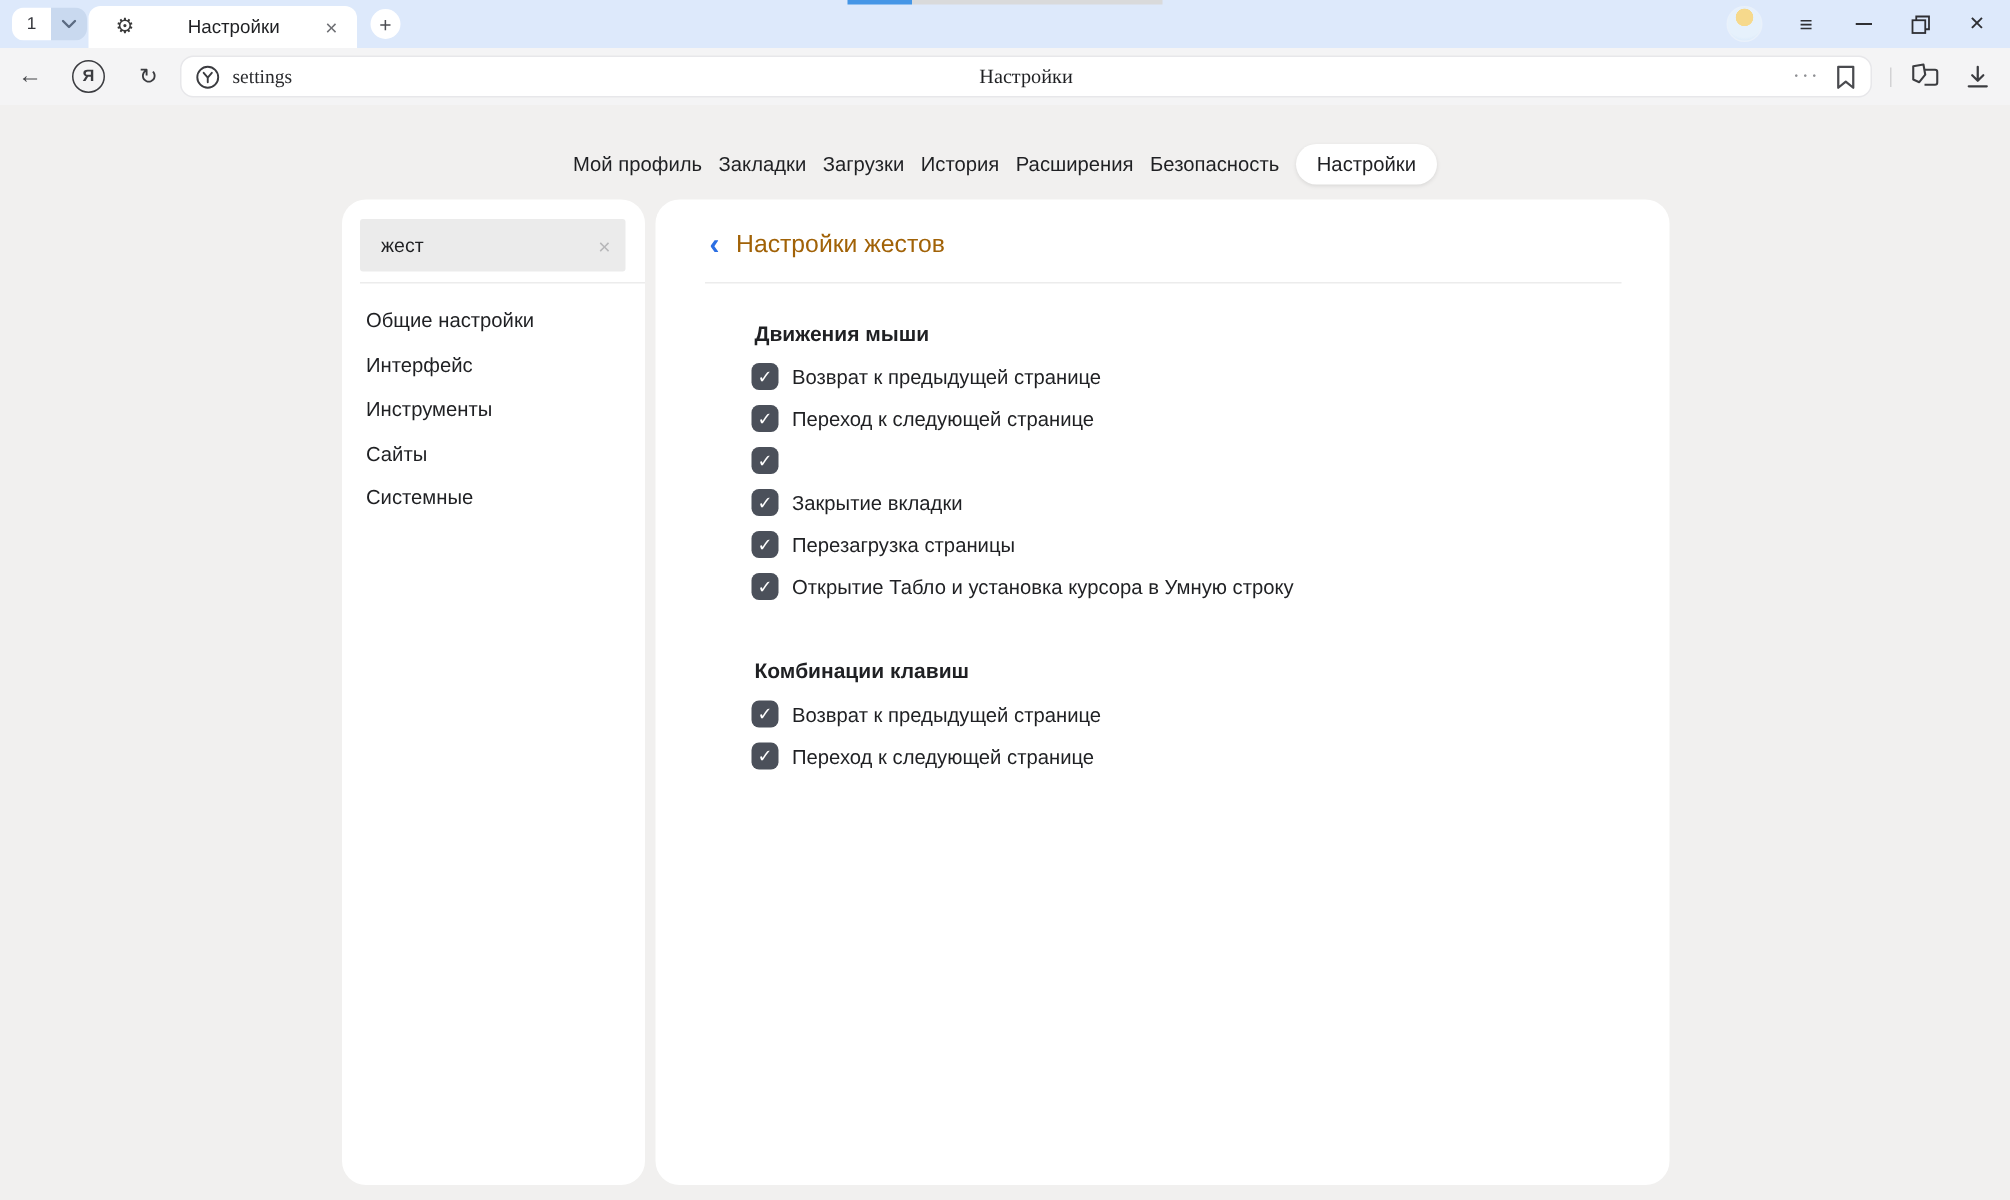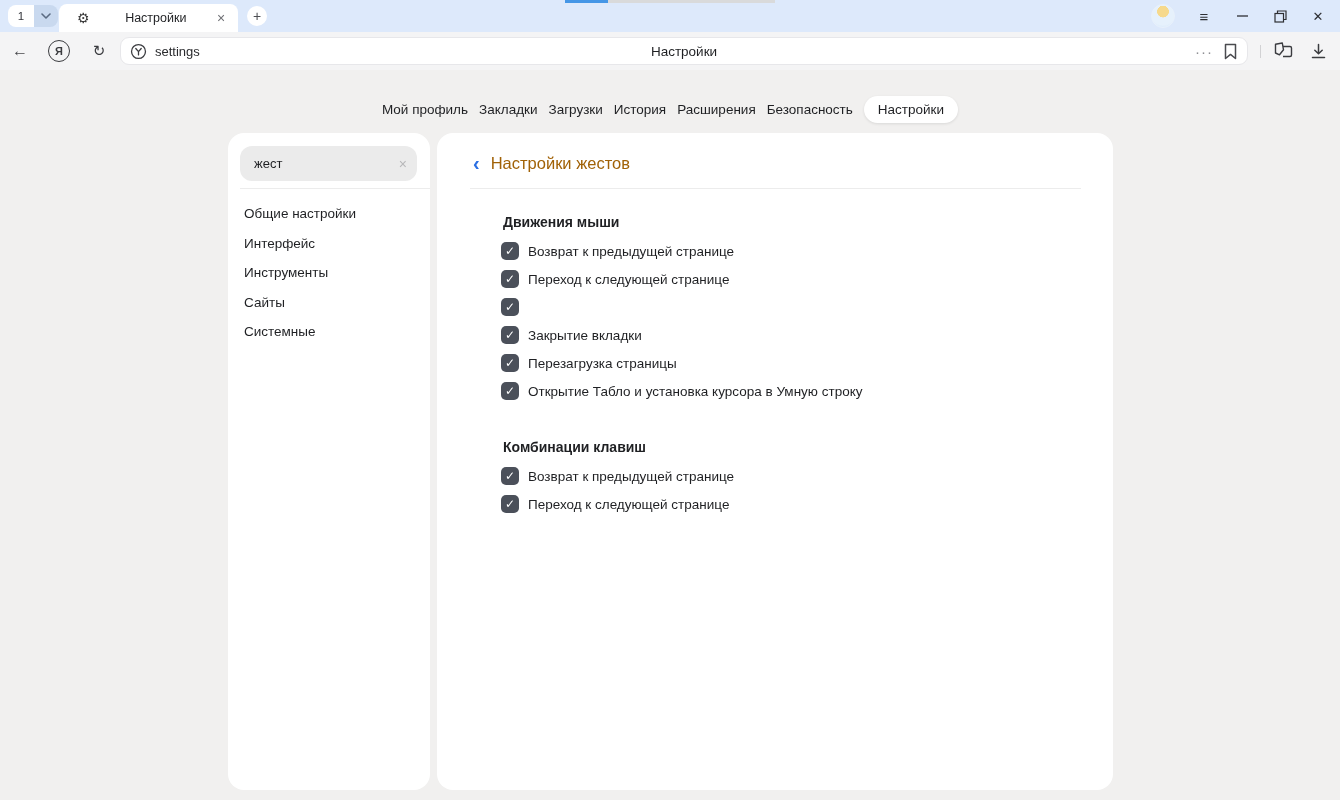--- a/index.html
+++ b/index.html
@@ -45,21 +45,21 @@
   
   .toolbar { position:absolute; top:32px; left:0; width:1340px; height:38px; background:#f4f4f5; }
   .tool-ic { position:absolute; display:flex; align-items:center; justify-content:center; cursor:pointer; }
   .back-arrow { left:8px; top:7px; width:24px; height:24px; font-size:16px; color:#47484c; }
   .ya-logo { left:48px; top:8px; width:22px; height:22px; border:1.6px solid #3b3c40; border-radius:50%;
     font-size:11px; font-weight:bold; color:#3b3c40; }
   .reload { left:87px; top:7px; width:24px; height:24px; font-size:15px; color:#3b3c40;
     font-family:"DejaVu Sans",sans-serif; }
   .addressbar {
     position:absolute; left:120px; top:5px; width:1128px; height:28px; background:#fff;
-    border:1px solid #e7e7ea; border-radius:9px; display:flex; align-items:center; padding:0 9px;
+    border:1px solid #e7e7ea; border-radius:9px; display:flex; align-items:center; padding:0 9px;font-family:Liberation Serif, serif;
   }
   .site-icon { width:17px; height:17px; margin-right:8px; flex:none; }
   .url-text { font-size:13px; color:#2a2b2e; }
   .page-title-center { position:absolute; left:0; right:0; text-align:center; font-size:13.5px; color:#1f2023; pointer-events:none; }
   .addr-right { margin-left:auto; display:flex; align-items:center; gap:10px; }
   .more-dots { font-size:15px; color:#8f9094; letter-spacing:1px; cursor:pointer; line-height:1; }
   .addr-divider { position:absolute; left:1260px; top:13px; width:1px; height:13px; background:#d2d2d4; }
   .collections { left:1271px; top:7px; width:24px; height:24px; }
   .download { left:1306px; top:7px; width:24px; height:24px; }
 
@@ -67,21 +67,21 @@
   .content { position:absolute; top:70px; left:0; width:1340px; height:730px; background:#f1f0ef; }
   .nav-row { position:absolute; top:26px; left:0; width:100%; display:flex; justify-content:center; align-items:center; gap:11px; }
   .nav-tab { font-size:13.5px; color:#1f2023; cursor:pointer; padding:6px 0; white-space:nowrap; }
   .nav-tab.active { background:#fff; border-radius:15px; padding:6px 14px; box-shadow:0 1px 3px rgba(0,0,0,.10); }
 
   .card { position:absolute; top:63px; background:#fff; border-radius:16px; }
   .sidebar { left:228px; width:202px; height:657px; }
   .main { left:437px; width:676px; height:657px; }
 
   .search-wrap { margin:13px 13px 0 12px; }
-  .search-box { position:relative; height:35px; background:#ebebeb; border-radius:12px; display:flex; align-items:center; }
+  .search-box { position:relative; height:35px; background:#ebebeb; border-radius:2px; display:flex; align-items:center; }
   .search-input { width:100%; height:100%; background:transparent; border:none; outline:none;
     font-family:inherit; font-size:13px; color:#1f2023; padding:0 32px 0 14px; }
   .search-clear { position:absolute; right:10px; top:50%; transform:translateY(-50%);
     font-size:14px; color:#b7b7b9; cursor:pointer; line-height:1; }
   .side-divider { margin:7px 0 0 12px; border-bottom:1px solid #ececec; }
   .side-list { padding-top:10px; }
   .side-item { height:29.5px; display:flex; align-items:center; padding-left:16px;
     font-size:13.5px; color:#1f2023; cursor:pointer; }
 
   .main-inner { padding:0 32px 0 33px; }

